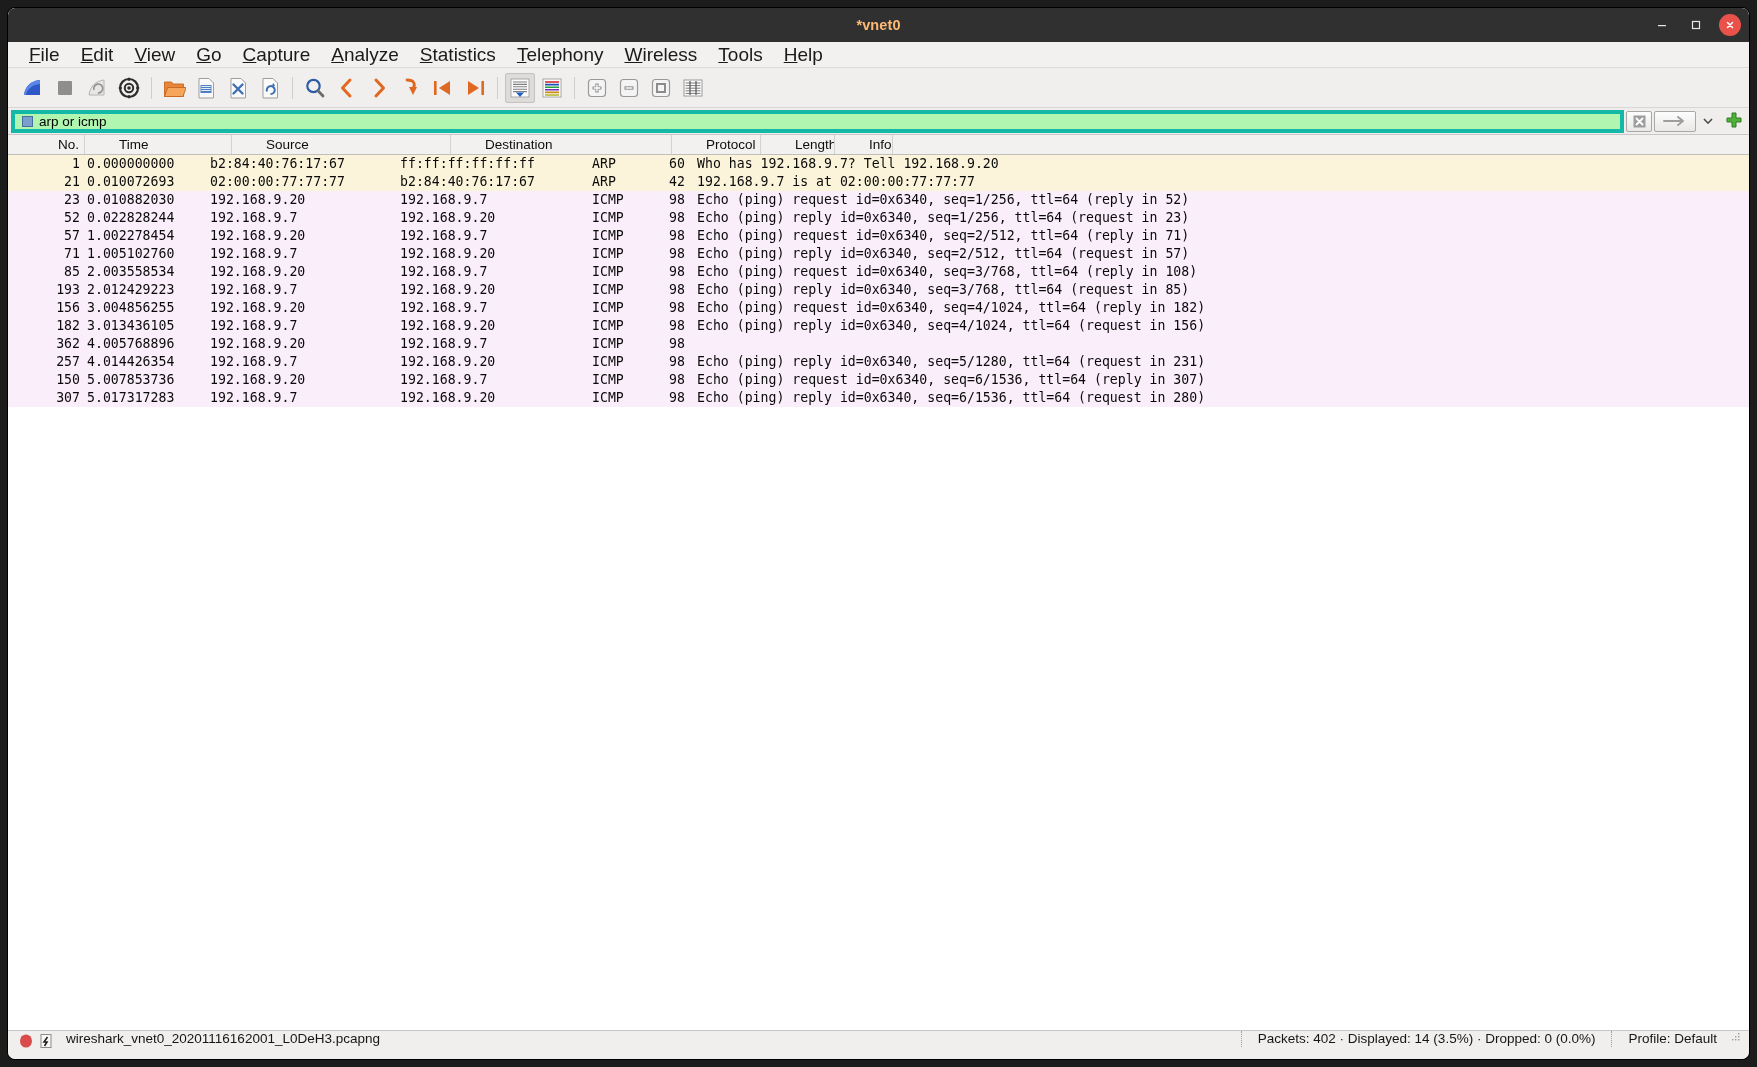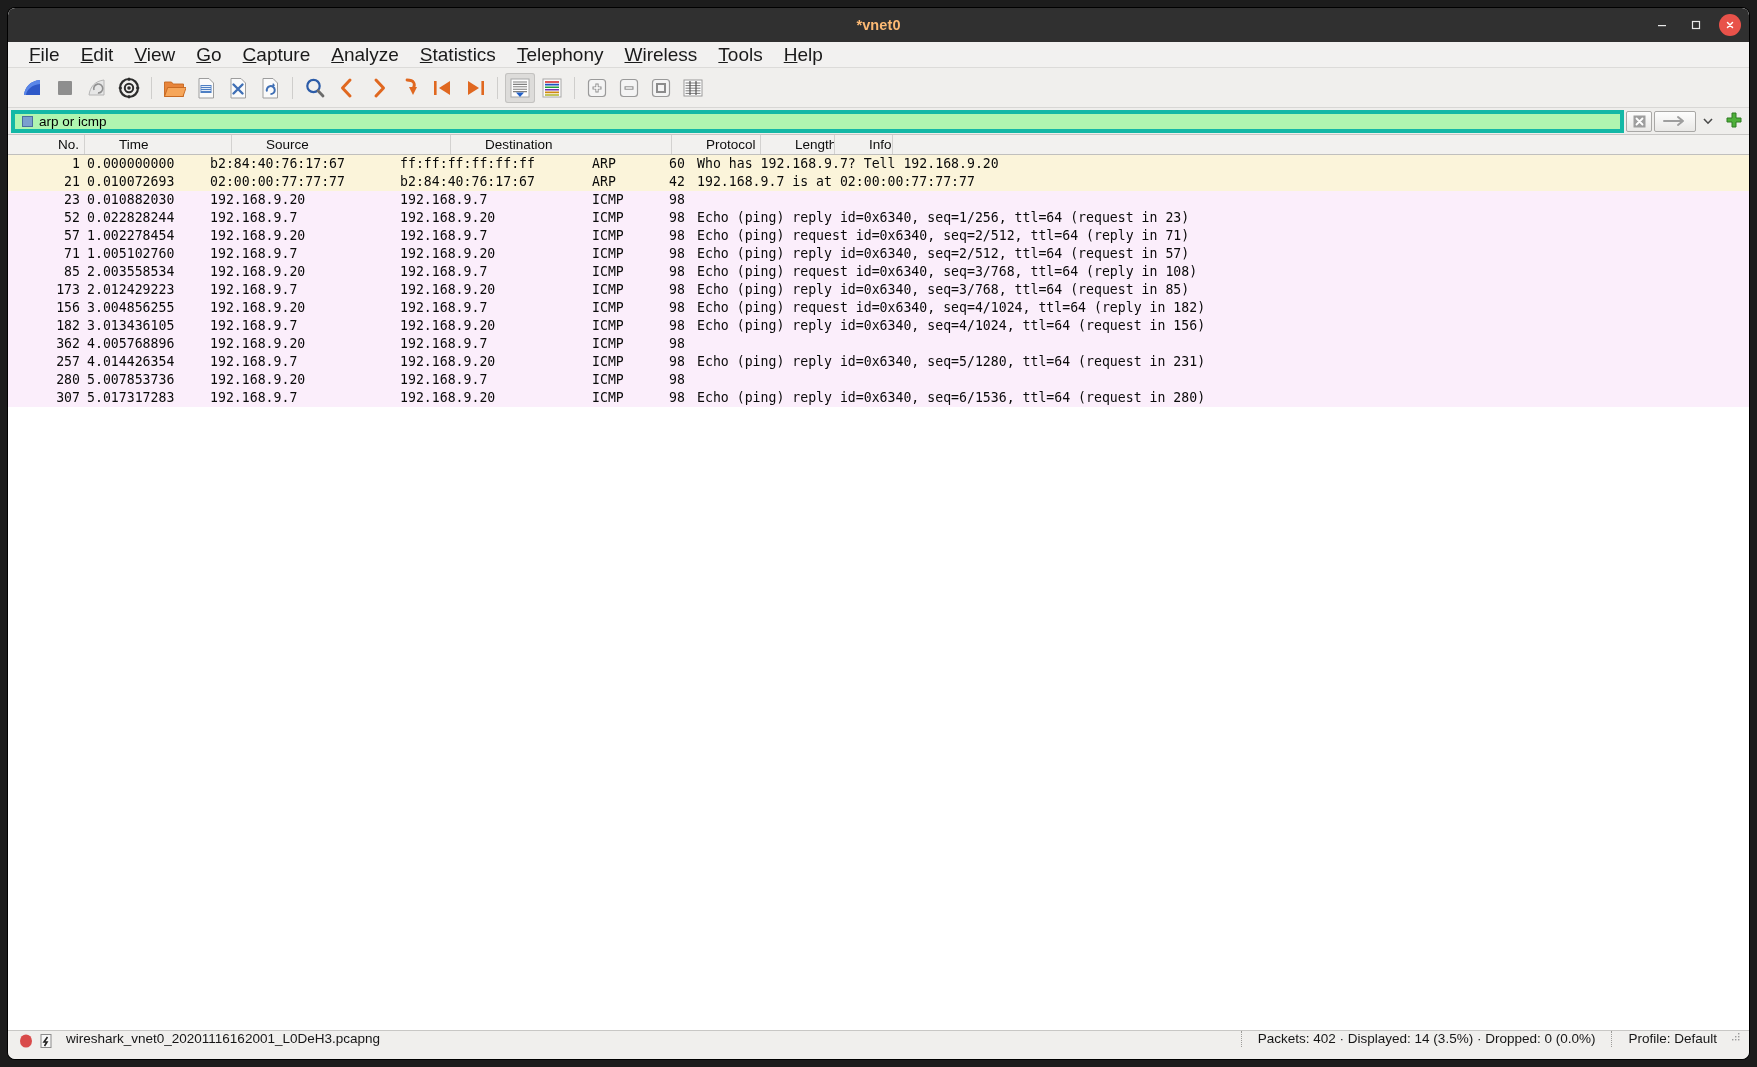--- a/index.html
+++ b/index.html
@@ -513,20 +513,21 @@
           <div class="cell c-len">42</div>
           <div class="cell c-info">192.168.9.7 is at 02:00:00:77:77:77</div>
         </div>
         <div class="prow icmp">
           <div class="cell c-no">23</div>
           <div class="cell c-time">0.010882030</div>
           <div class="cell c-src">192.168.9.20</div>
           <div class="cell c-dst">192.168.9.7</div>
           <div class="cell c-proto">ICMP</div>
           <div class="cell c-len">98</div>
+          <div class="cell c-info">Echo (ping) request  id=0x6340, seq=1/256, ttl=64 (reply in 52)</div>
         </div>
         <div class="prow icmp">
           <div class="cell c-no">52</div>
           <div class="cell c-time">0.022828244</div>
           <div class="cell c-src">192.168.9.7</div>
           <div class="cell c-dst">192.168.9.20</div>
           <div class="cell c-proto">ICMP</div>
           <div class="cell c-len">98</div>
           <div class="cell c-info">Echo (ping) reply    id=0x6340, seq=1/256, ttl=64 (request in 23)</div>
         </div>
@@ -551,21 +552,21 @@
         <div class="prow icmp">
           <div class="cell c-no">85</div>
           <div class="cell c-time">2.003558534</div>
           <div class="cell c-src">192.168.9.20</div>
           <div class="cell c-dst">192.168.9.7</div>
           <div class="cell c-proto">ICMP</div>
           <div class="cell c-len">98</div>
           <div class="cell c-info">Echo (ping) request  id=0x6340, seq=3/768, ttl=64 (reply in 108)</div>
         </div>
         <div class="prow icmp">
-          <div class="cell c-no">173</div>
+          <div class="cell c-no">193</div>
           <div class="cell c-time">2.012429223</div>
           <div class="cell c-src">192.168.9.7</div>
           <div class="cell c-dst">192.168.9.20</div>
           <div class="cell c-proto">ICMP</div>
           <div class="cell c-len">98</div>
           <div class="cell c-info">Echo (ping) reply    id=0x6340, seq=3/768, ttl=64 (request in 85)</div>
         </div>
         <div class="prow icmp">
           <div class="cell c-no">156</div>
           <div class="cell c-time">3.004856255</div>
@@ -595,26 +596,27 @@
         <div class="prow icmp">
           <div class="cell c-no">257</div>
           <div class="cell c-time">4.014426354</div>
           <div class="cell c-src">192.168.9.7</div>
           <div class="cell c-dst">192.168.9.20</div>
           <div class="cell c-proto">ICMP</div>
           <div class="cell c-len">98</div>
           <div class="cell c-info">Echo (ping) reply    id=0x6340, seq=5/1280, ttl=64 (request in 231)</div>
         </div>
         <div class="prow icmp">
-          <div class="cell c-no">280</div>
+          <div class="cell c-no">150</div>
           <div class="cell c-time">5.007853736</div>
           <div class="cell c-src">192.168.9.20</div>
           <div class="cell c-dst">192.168.9.7</div>
           <div class="cell c-proto">ICMP</div>
           <div class="cell c-len">98</div>
+          <div class="cell c-info">Echo (ping) request  id=0x6340, seq=6/1536, ttl=64 (reply in 307)</div>
         </div>
         <div class="prow icmp">
           <div class="cell c-no">307</div>
           <div class="cell c-time">5.017317283</div>
           <div class="cell c-src">192.168.9.7</div>
           <div class="cell c-dst">192.168.9.20</div>
           <div class="cell c-proto">ICMP</div>
           <div class="cell c-len">98</div>
           <div class="cell c-info">Echo (ping) reply    id=0x6340, seq=6/1536, ttl=64 (request in 280)</div>
         </div>

